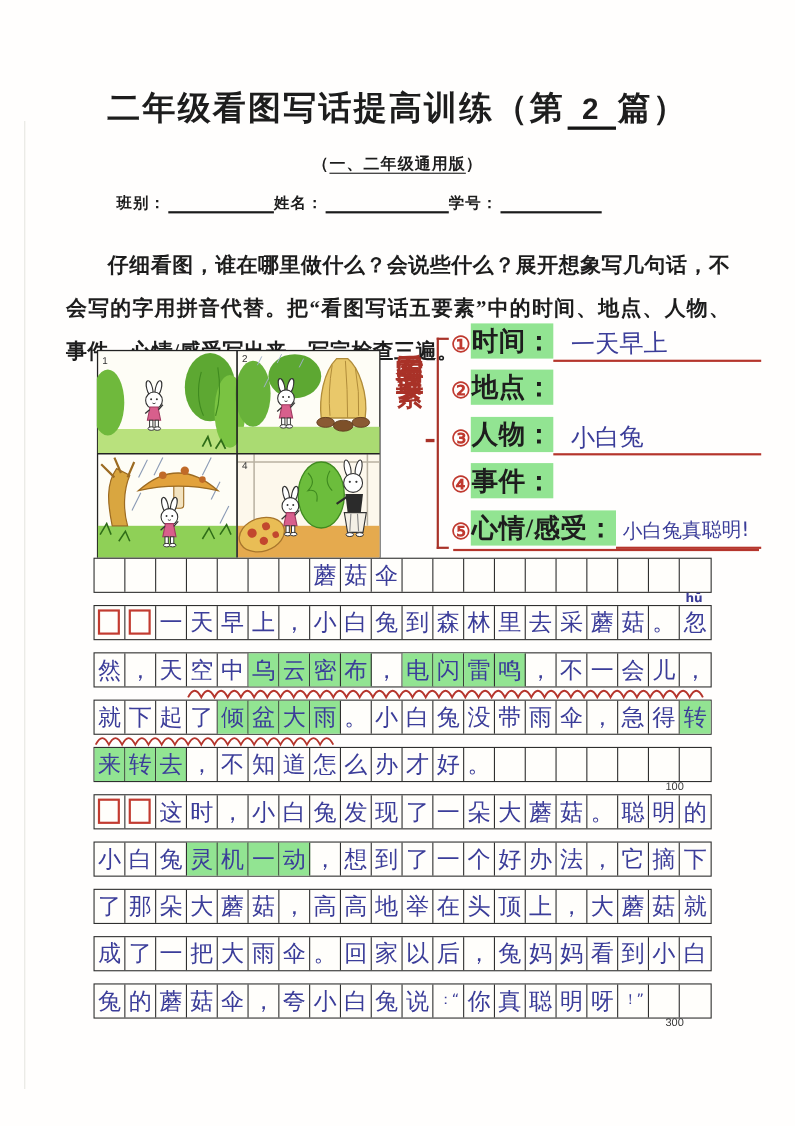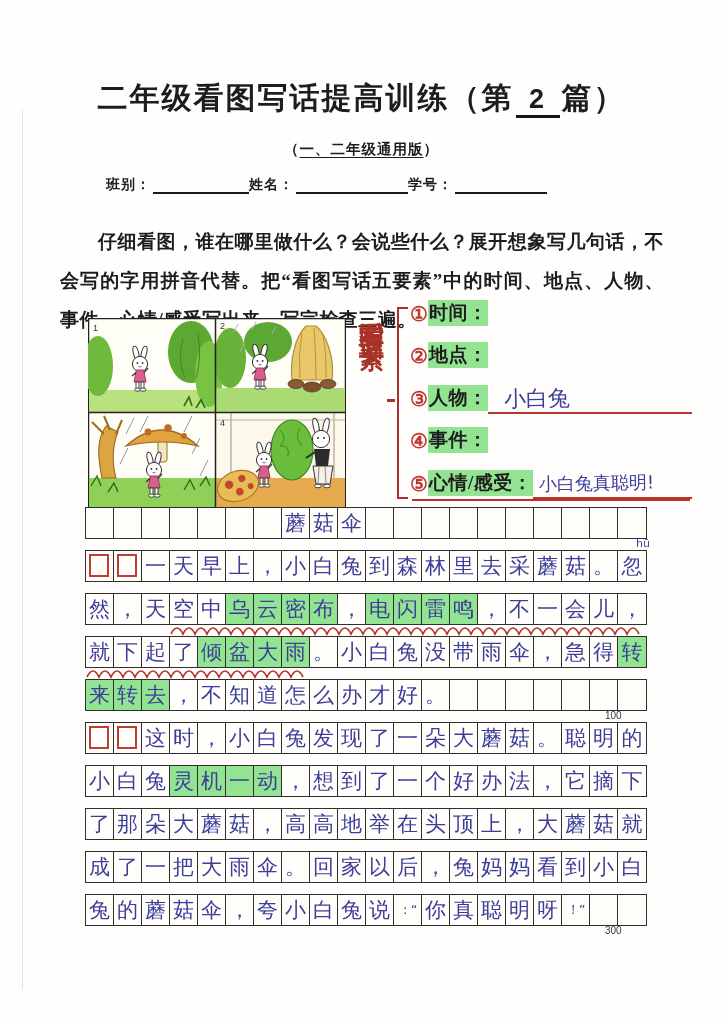--- a/index.html
+++ b/index.html
@@ -32,21 +32,21 @@
   
   .side-label{position:absolute;left:351px;top:301px;height:204px;
               writing-mode:vertical-rl;text-orientation:upright;
               font-size:25px;font-weight:800;color:#a93228;letter-spacing:4px;line-height:40px;}
   .side-dash{position:absolute;left:387px;top:399px;width:8px;height:2.5px;background:#a93228;}
   .bracket{position:absolute;left:397px;top:307px;width:9px;height:188px;
            border-left:2.5px solid #a93228;border-top:2.5px solid #a93228;border-bottom:2.5px solid #a93228;}
   .fe-list{position:absolute;left:410px;top:286px;width:282px;}
   .fe-row{display:flex;align-items:flex-end;height:42.5px;}
   .fe-num{color:#c0392f;font-size:20px;font-weight:700;margin-bottom:3px;flex:none;}
-  .fe-label{font-size:19px;font-weight:800;background:#92e492;margin-bottom:3px;flex:none;
+  .fe-label{font-size:24px;font-weight:800;background:#92e492;margin-bottom:3px;flex:none;
             padding:0 1px;letter-spacing:.5px;margin-top:12px;}
   .fe-answer-wrap{flex:1;border-bottom:2.5px solid #b5352c;min-width:30px;}
   .fe-answer{display:block;padding:0 0 1px 16px;
              font-family:"DejaVu Sans",sans-serif;color:#3b3d99;font-size:22px;line-height:26px;
              transform:rotate(-1deg);white-space:nowrap;}
   .fe-row:last-child .fe-answer{font-size:18px;padding-left:6px;}
   .fe-extra-line{position:absolute;left:412px;top:499px;width:278px;height:0;
                  border-bottom:2.5px solid #b5352c;}
 
   
@@ -195,20 +195,23 @@
     </svg>
   </div>
 
   <div class="side-label">看图写话五要素</div>
   <div class="side-dash"></div>
   <div class="bracket"></div>
   <div class="fe-list">
       <div class="fe-row">
         <span class="fe-num">①</span>
         <span class="fe-label">时间：</span>
+        <span class="fe-answer-wrap">
+          <span class="fe-answer">一天早上</span>
+        </span>
       </div>
       <div class="fe-row">
         <span class="fe-num">②</span>
         <span class="fe-label">地点：</span>
       </div>
       <div class="fe-row">
         <span class="fe-num">③</span>
         <span class="fe-label">人物：</span>
         <span class="fe-answer-wrap">
           <span class="fe-answer">小白兔</span>
@@ -245,21 +248,21 @@
         <div class="cell"></div>
         <div class="cell"></div>
         <div class="cell"></div>
         <div class="cell"></div>
         <div class="cell"></div>
         <div class="cell"></div>
         <div class="cell"></div>
         <div class="cell"></div>
       </div>
       <div class="ggap">
-        <span class="pinyin" style="left: 544px;">hū</span>
+        <span class="pinyin" style="left: 532px; font-weight: bold;">hū</span>
       </div>
       <div class="grow">
         <div class="cell rb"></div>
         <div class="cell rb"></div>
         <div class="cell">一</div>
         <div class="cell">天</div>
         <div class="cell">早</div>
         <div class="cell">上</div>
         <div class="cell">，</div>
         <div class="cell">小</div>

